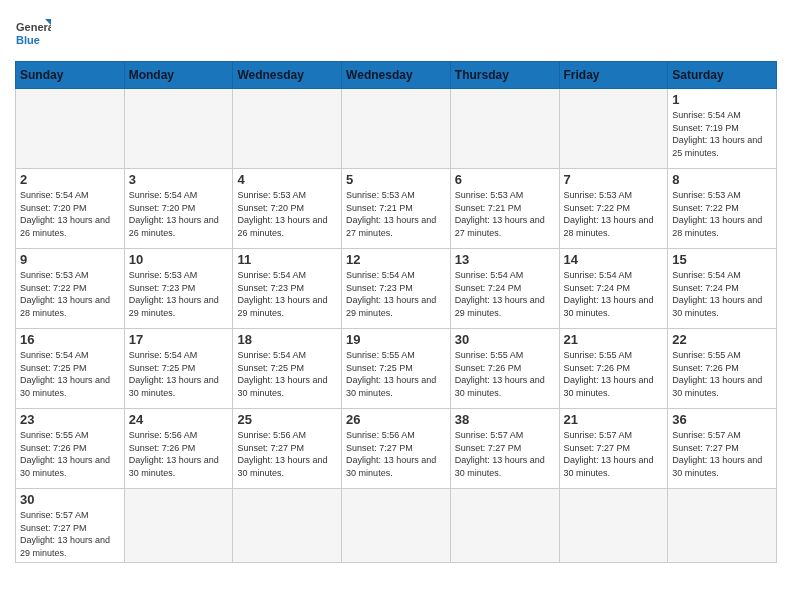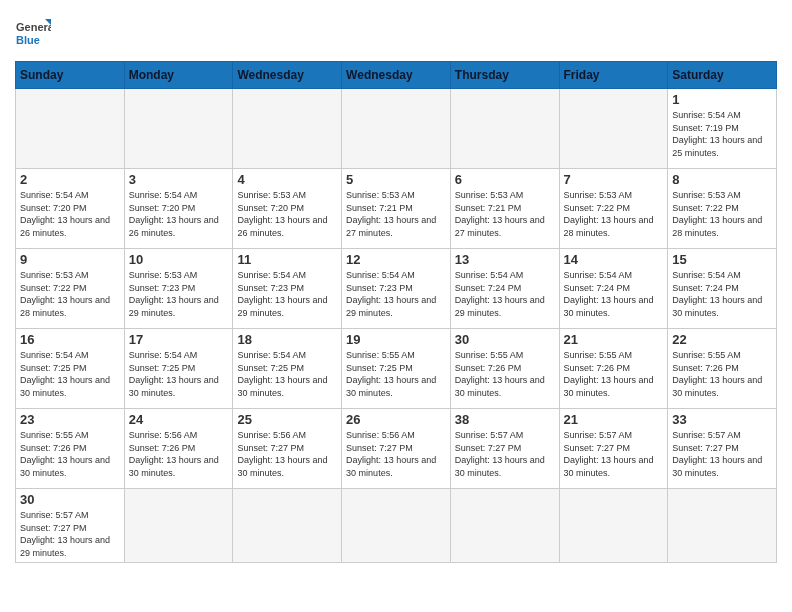--- a/index.html
+++ b/index.html
@@ -222,21 +222,21 @@
         </td>
         <td>
           <div class="day-number">38</div>
           <div class="day-info">Sunrise: 5:57 AM<br>Sunset: 7:27 PM<br>Daylight: 13 hours and 30 minutes.</div>
         </td>
         <td>
           <div class="day-number">21</div>
           <div class="day-info">Sunrise: 5:57 AM<br>Sunset: 7:27 PM<br>Daylight: 13 hours and 30 minutes.</div>
         </td>
         <td>
-          <div class="day-number">33</div>
+          <div class="day-number">36</div>
           <div class="day-info">Sunrise: 5:57 AM<br>Sunset: 7:27 PM<br>Daylight: 13 hours and 30 minutes.</div>
         </td>
       </tr>
       <tr class="last-row">
         <td>
           <div class="day-number">30</div>
           <div class="day-info">Sunrise: 5:57 AM<br>Sunset: 7:27 PM<br>Daylight: 13 hours and 29 minutes.</div>
         </td>
         <td class="empty"></td>
         <td class="empty"></td>

